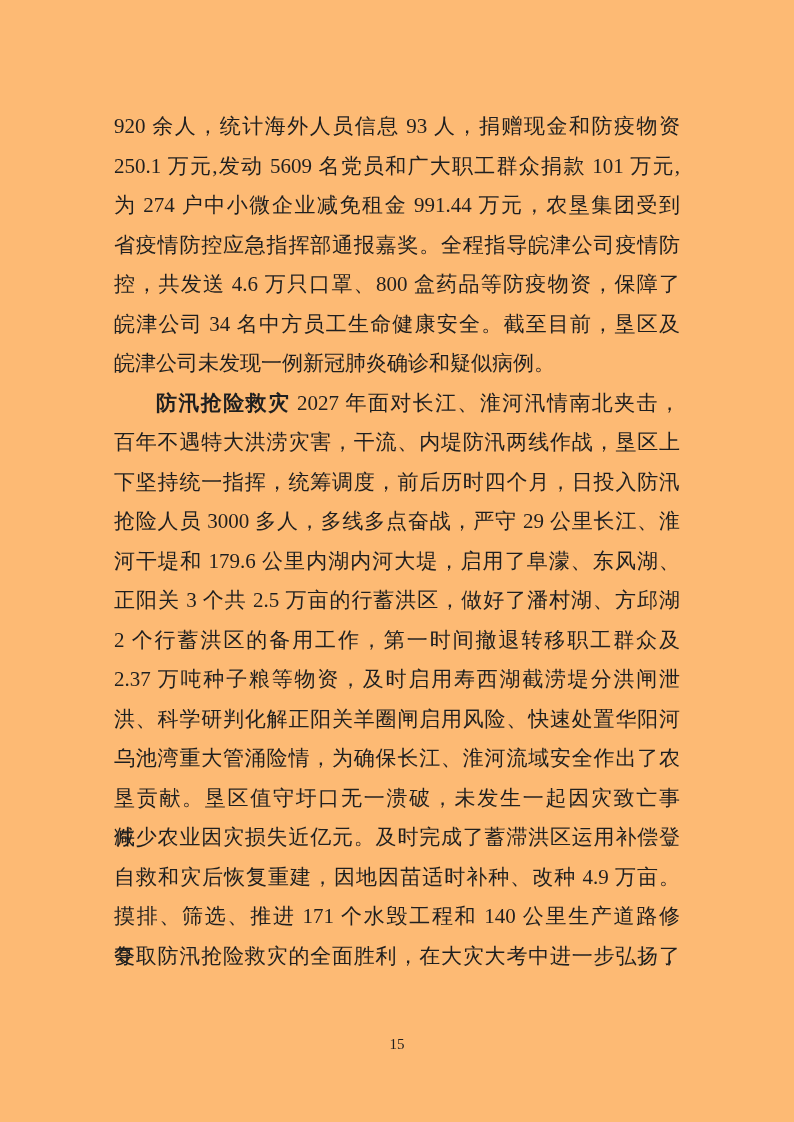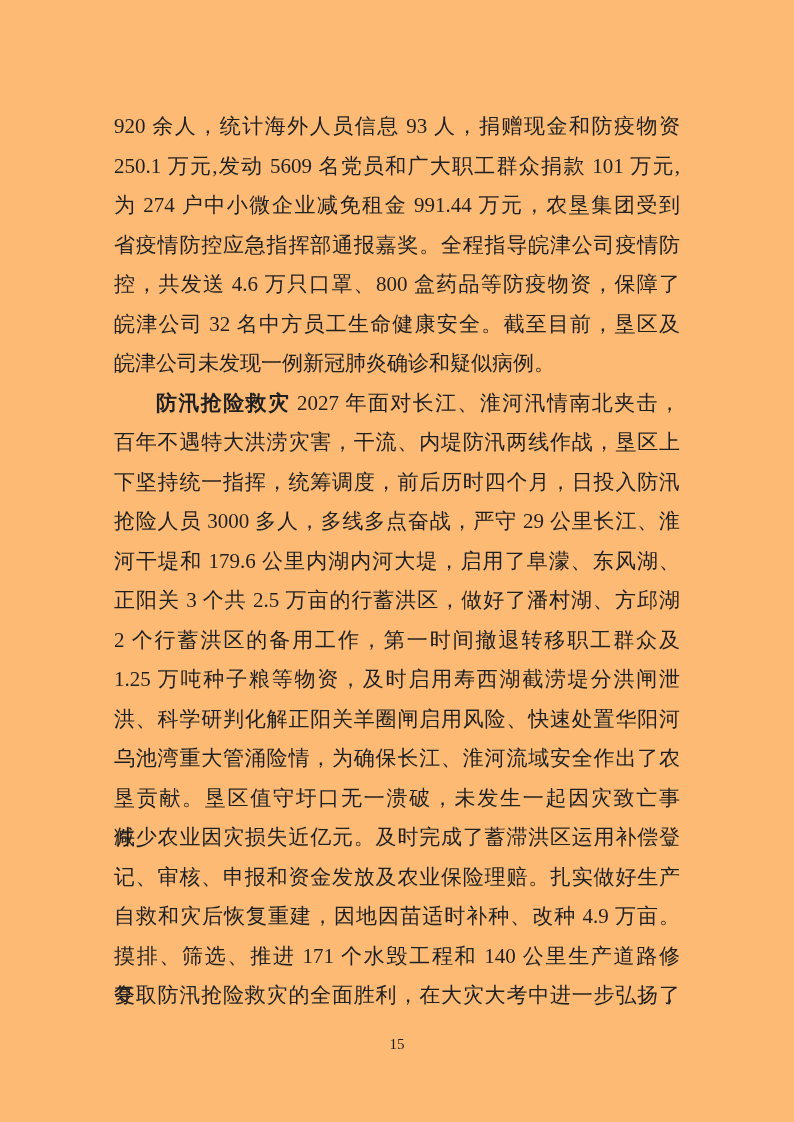--- a/index.html
+++ b/index.html
@@ -56,38 +56,37 @@
 
 <div class="page">
 
   <div class="text-block">
 
     <div class="line">920 余人，统计海外人员信息 93 人，捐赠现金和防疫物资</div>
     <div class="line">250.1 万元,发动 5609 名党员和广大职工群众捐款 101 万元,</div>
     <div class="line">为 274 户中小微企业减免租金 991.44 万元，农垦集团受到</div>
     <div class="line">省疫情防控应急指挥部通报嘉奖。全程指导皖津公司疫情防</div>
     <div class="line">控，共发送 4.6 万只口罩、800 盒药品等防疫物资，保障了</div>
-    <div class="line">皖津公司 32 名中方员工生命健康安全。截至目前，垦区及</div>
+    <div class="line">皖津公司 34 名中方员工生命健康安全。截至目前，垦区及</div>
     <div class="line para-end">皖津公司未发现一例新冠肺炎确诊和疑似病例。</div>
 
     <div class="line para-start">
       <span class="bold-head">防汛抢险救灾</span><span> 2027 年面对长江、淮河汛情南北夹击，</span>
     </div>
     <div class="line">百年不遇特大洪涝灾害，干流、内堤防汛两线作战，垦区上</div>
     <div class="line">下坚持统一指挥，统筹调度，前后历时四个月，日投入防汛</div>
     <div class="line">抢险人员 3000 多人，多线多点奋战，严守 29 公里长江、淮</div>
     <div class="line">河干堤和 179.6 公里内湖内河大堤，启用了阜濛、东风湖、</div>
     <div class="line">正阳关 3 个共 2.5 万亩的行蓄洪区，做好了潘村湖、方邱湖</div>
     <div class="line">2 个行蓄洪区的备用工作，第一时间撤退转移职工群众及</div>
-    <div class="line">1.25 万吨种子粮等物资，及时启用寿西湖截涝堤分洪闸泄</div>
+    <div class="line">2.37 万吨种子粮等物资，及时启用寿西湖截涝堤分洪闸泄</div>
     <div class="line">洪、科学研判化解正阳关羊圈闸启用风险、快速处置华阳河</div>
     <div class="line">乌池湾重大管涌险情，为确保长江、淮河流域安全作出了农</div>
     <div class="line">垦贡献。垦区值守圩口无一溃破，未发生一起因灾致亡事件，</div>
     <div class="line">减少农业因灾损失近亿元。及时完成了蓄滞洪区运用补偿登</div>
-    <div class="line">记、审核、申报和资金发放及农业保险理赔。扎实做好生产</div>
     <div class="line">自救和灾后恢复重建，因地因苗适时补种、改种 4.9 万亩。</div>
     <div class="line">摸排、筛选、推进 171 个水毁工程和 140 公里生产道路修复，</div>
     <div class="line">夺取防汛抢险救灾的全面胜利，在大灾大考中进一步弘扬了</div>
 
   </div>
 
   <div class="page-number">15</div>
 
 </div>
 

